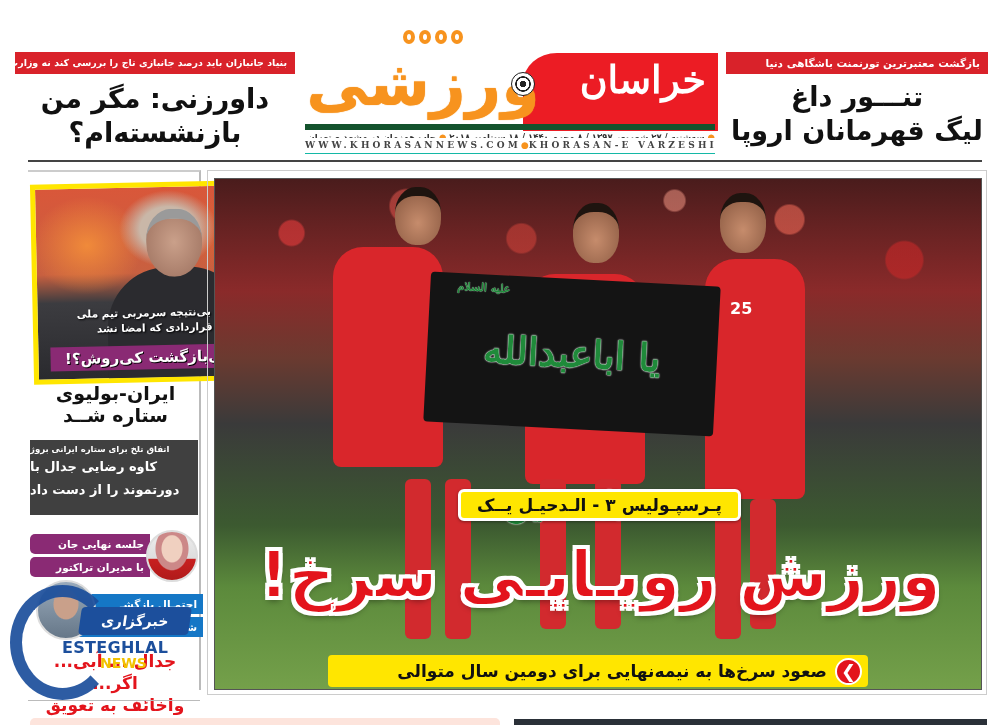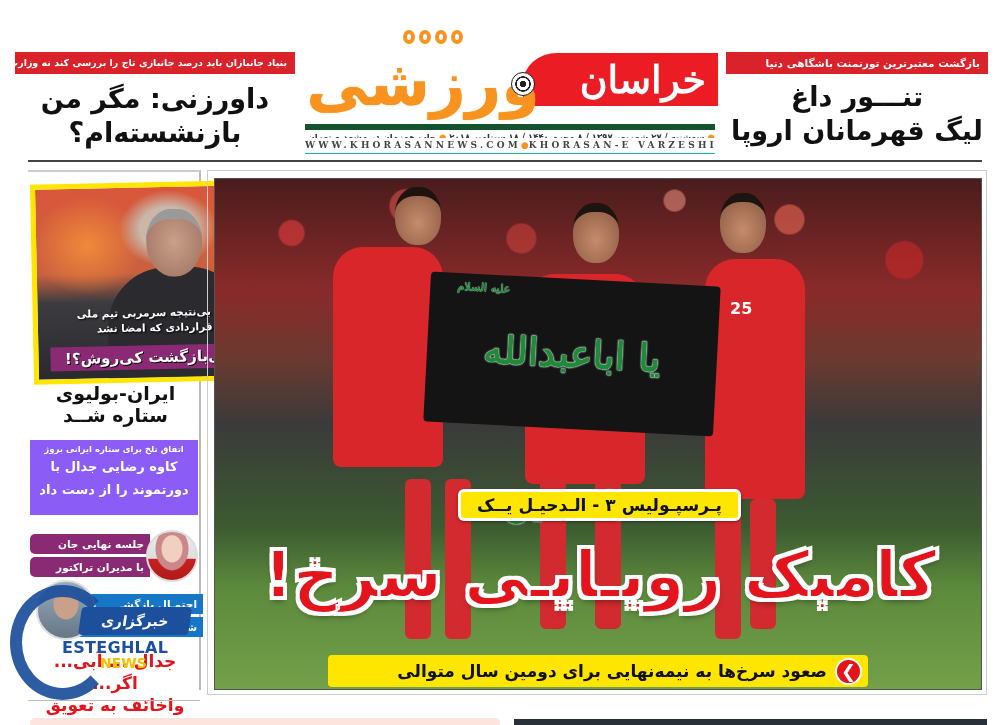--- a/index.html
+++ b/index.html
@@ -15,21 +15,21 @@
     height: 22px; line-height: 22px; text-align: right; padding: 0 8px;
     font-family: "DejaVu Sans", sans-serif; white-space: nowrap; overflow: hidden;
   }
   .side-head {
     font-family: "DejaVu Sans", sans-serif; font-weight: 900; color: #111;
     text-align: center; line-height: 34px; font-size: 27px; letter-spacing: -0.5px;
   }
 
   .logo-wrap { left: 303px; top: 30px; width: 415px; height: 90px; }
   .logo-red {
-    position: absolute; right: 0; top: 23px; width: 195px; height: 53px; background: #ec1c24;
+    position: absolute; right: 0; top: 23px; width: 195px; height: 78px; background: #ec1c24;
     border-top-left-radius: 34px 30px;
   }
   .logo-red-text {
     position: absolute; right: 12px; top: 4px; color: #fff; font-size: 38px; font-weight: bold;
     font-family: "DejaVu Serif", serif;
   }
   .logo-orange {
     position: absolute; left: 0; top: 20px; width: 240px; height: 68px;
     color: #f7931e; font-size: 62px; font-weight: 900; line-height: 68px; text-align: center;
     font-family: "DejaVu Sans", sans-serif; letter-spacing: -3px;
@@ -85,22 +85,22 @@
   }
   .coach-banner {
     position: absolute; left: 12px; top: 158px; width: 236px; height: 24px;
     background: #8a2a74; color: #fff; font-size: 15px; font-weight: bold; text-align: center;
     direction: rtl; line-height: 24px; text-shadow: 1px 1px 0 #000;
   }
 
   .iran-head { left: 28px; top: 382px; width: 175px; font-size: 19px; line-height: 22px; }
 
   .kaveh-box {
-    left: 30px; top: 440px; width: 168px; height: 75px; background: #8b5cf6; color: #fff;
-    text-align: center; direction: rtl;
+    left: 30px; top: 440px; width: 168px; height: 75px; background: #404040; color: #fff;
+    text-align: left; direction: rtl;
   }
   .kaveh-kicker { font-size: 8.5px; font-weight: bold; padding-top: 4px; }
   .kaveh-title { font-size: 13px; font-weight: 900; line-height: 21px; margin-top: 2px; }
 
   .pill-row {
     position: absolute; background: #8a2a74; color: #fff; font-size: 10.5px; font-weight: bold;
     height: 20px; line-height: 20px; text-align: right; direction: rtl; padding-right: 6px;
     border-radius: 5px 0 0 5px;
   }
   .pill-blue { background: #1577c6; }
@@ -305,21 +305,21 @@
   <div class="leg" style="left:535px; top:320px; width:26px; height:130px;"></div>
 
   <div class="flag">
     <span class="flag-small">علیه السلام</span>
     <span>یا اباعبدالله الحسین</span>
   </div>
 </div>
 
 <div class="abs score-tag">پـرسپـولیس ۳ - الـدحیـل یــک</div>
 
-<div class="abs main-headline">کامبک رویـایـی سرخ!</div>
+<div class="abs main-headline">ورزش رویـایـی سرخ!</div>
 
 <div class="abs sub-tag">
   <span class="sub-tag-text">صعود سرخ‌ها به نیمه‌نهایی برای دومین سال متوالی</span>
   <span class="arrow-circle">❮</span>
 </div>
 
 <div class="abs bottom-pink"></div>
 <div class="abs bottom-dark"></div>
 
 </body></html>

